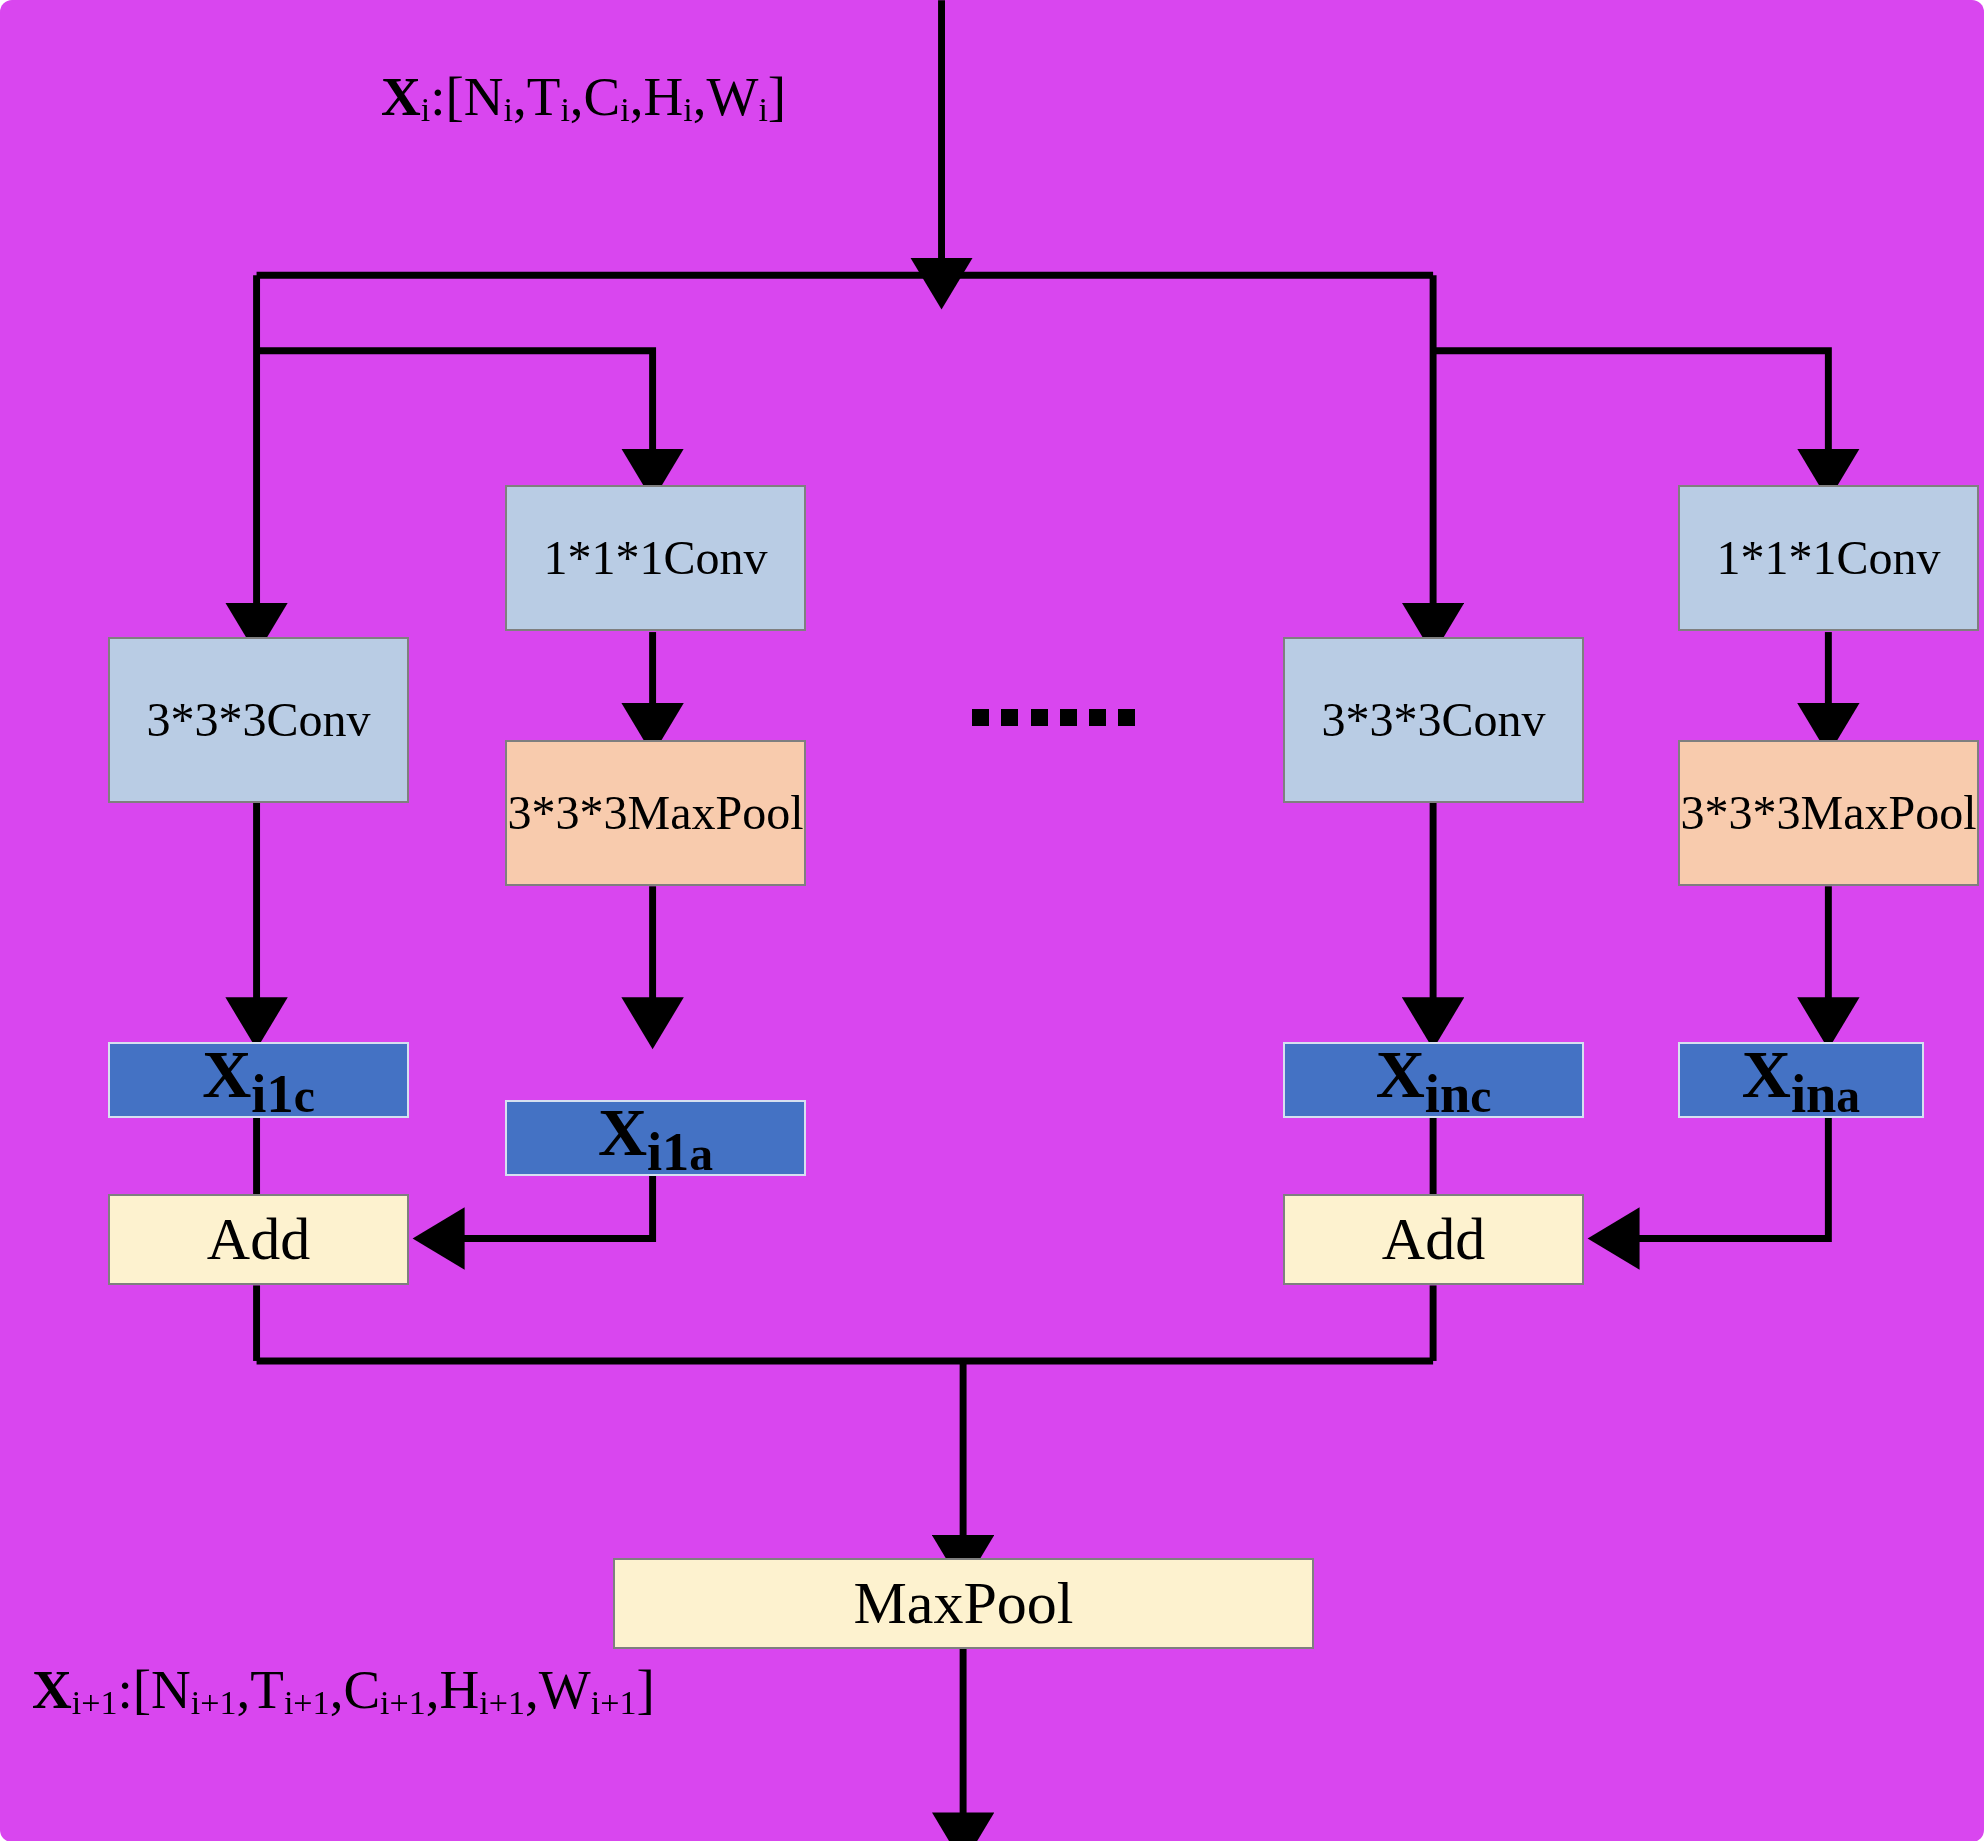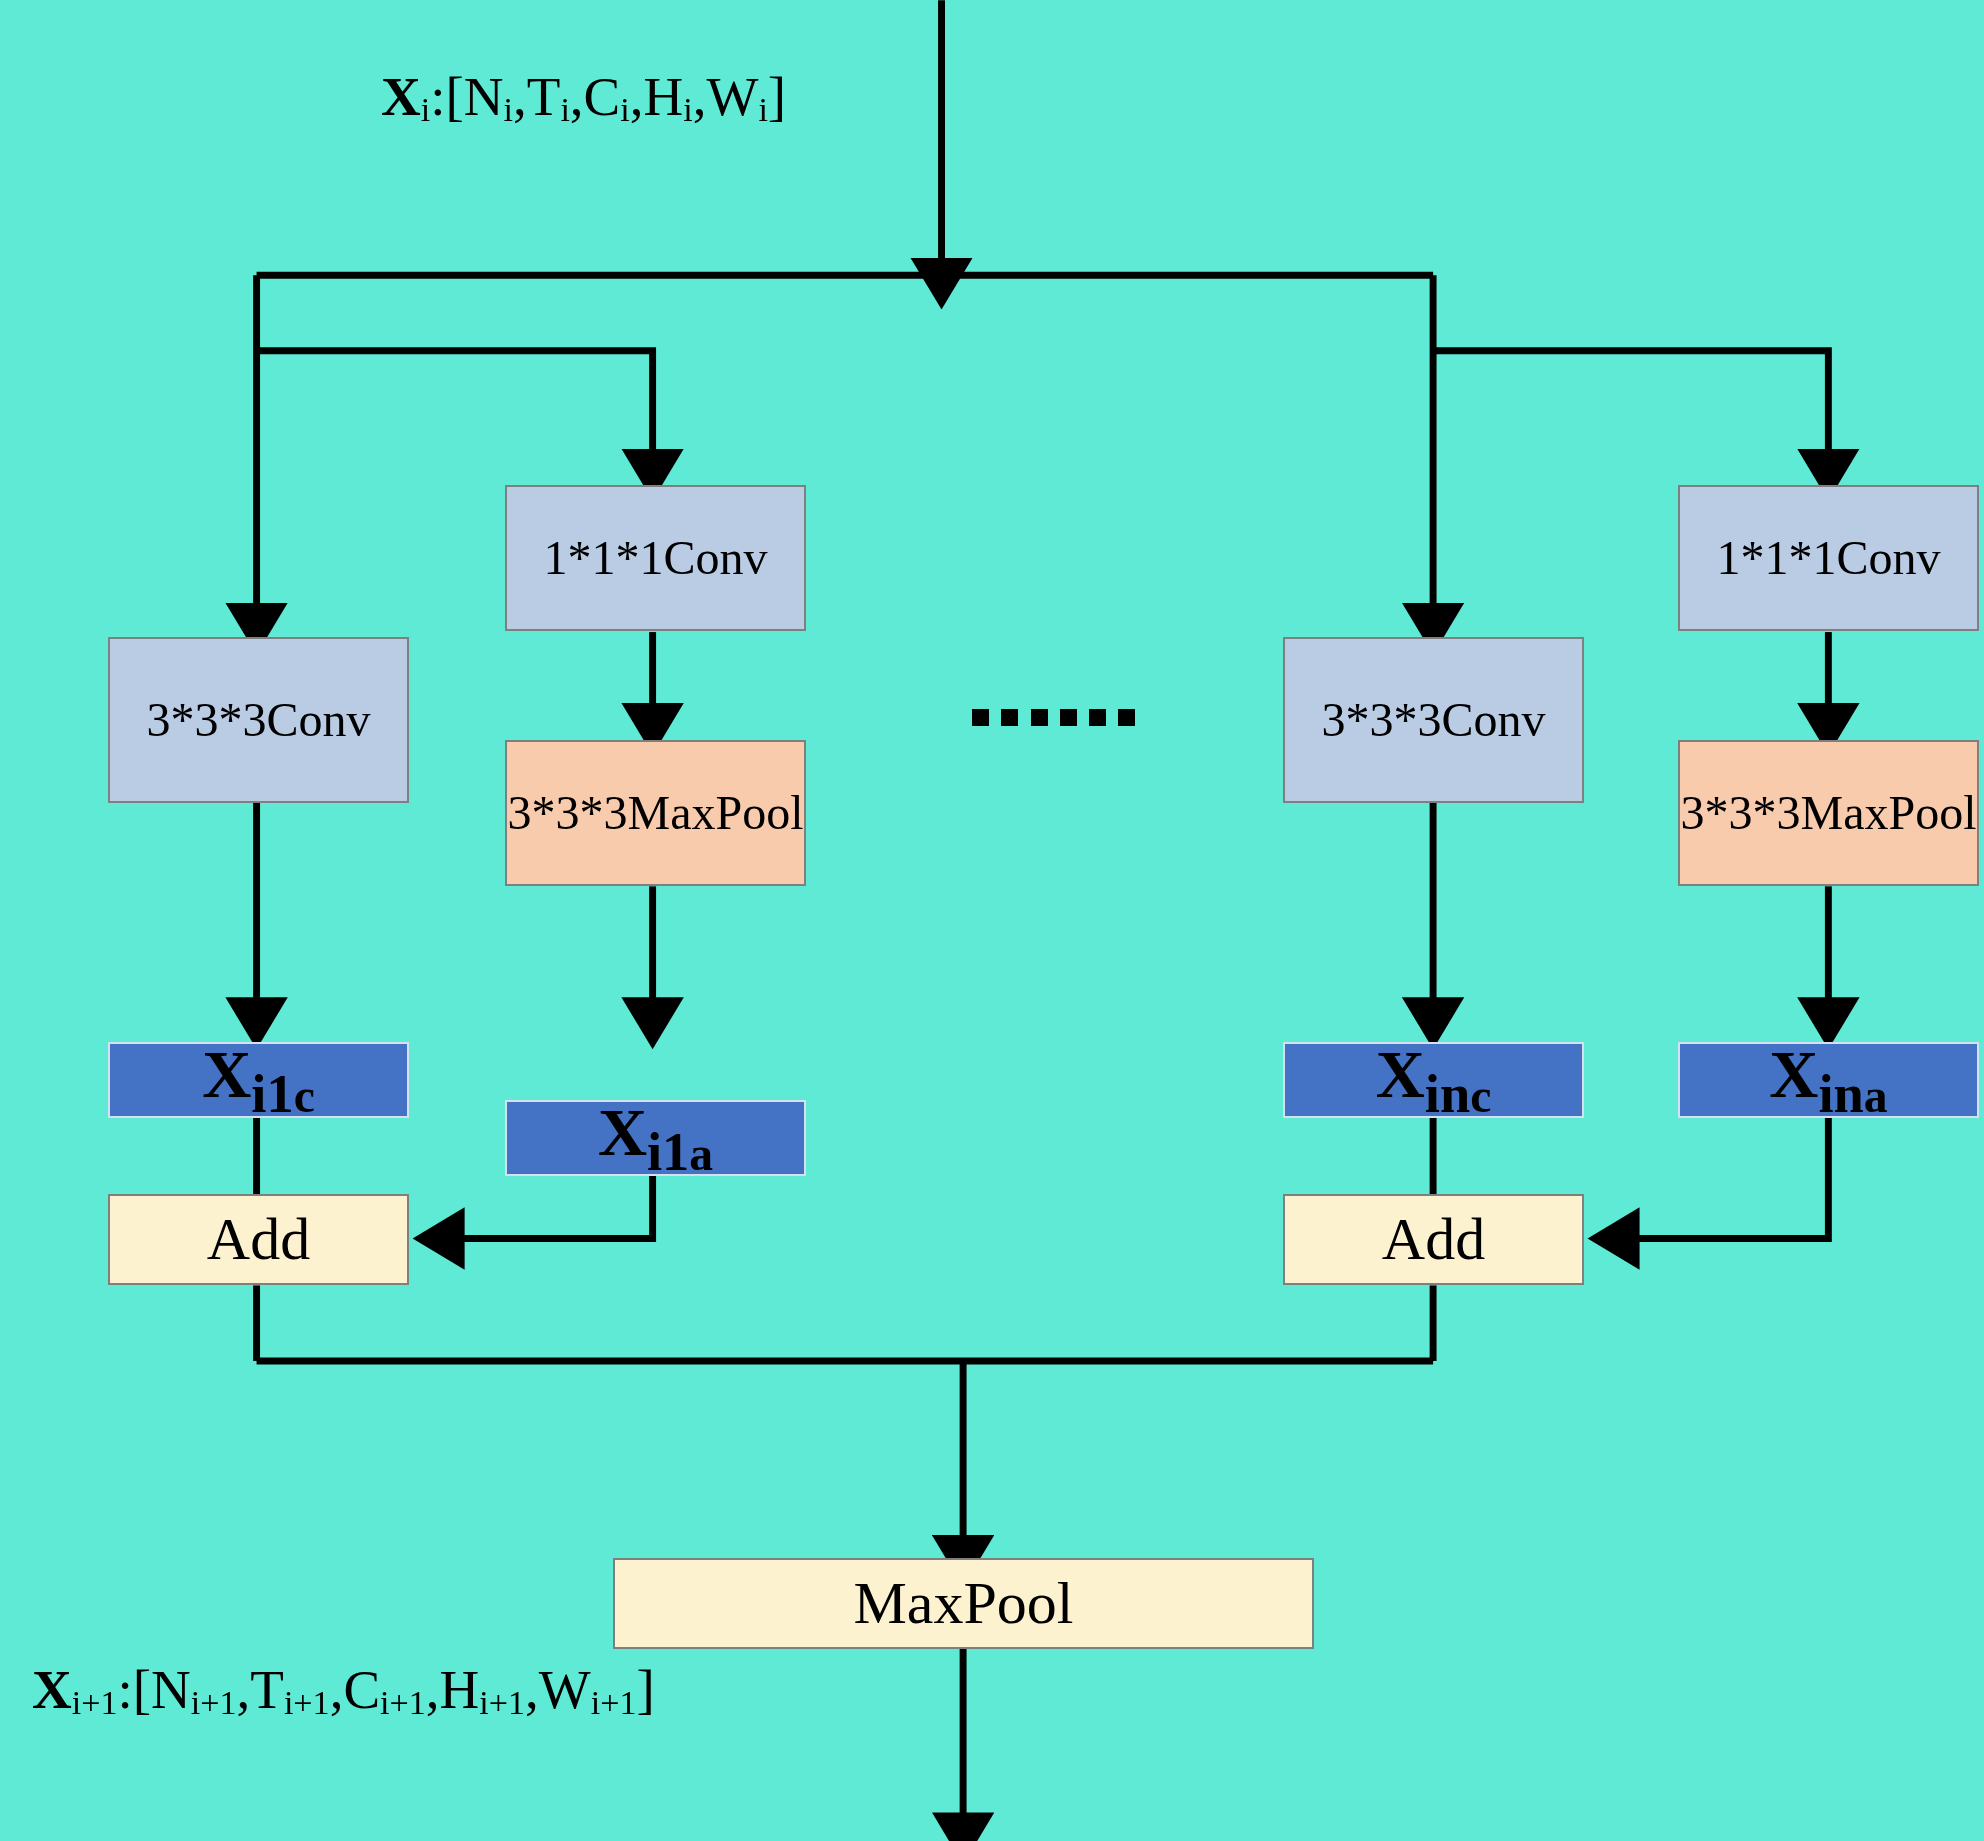--- a/index.html
+++ b/index.html
@@ -1,17 +1,17 @@
 <!DOCTYPE html>
 <html style="font-size:12.3px"><head>
 <meta charset="utf-8">
 <style>
   html,body{margin:0;padding:0;background:#ffffff;}
   body{font-family:"Liberation Serif", serif;}
-  #stage{position:relative;width:1984px;height:1842px;background:#5eead4;overflow:hidden;}
+  #stage{position:relative;width:1984px;height:1842px;background:#d946ef;overflow:hidden;border-radius:12px;}
   #wires{position:absolute;left:0;top:0;width:1984px;height:1842px;}
 
   .node{position:absolute;box-sizing:border-box;display:flex;flex-direction:row;
         align-items:center;justify-content:center;text-align:center;color:#000;}
   .node .ln{display:block;line-height:1.12;white-space:nowrap;}
 
   .op{background:#b9cce4;border:2.3px solid #7f7f7f;font-size:48px;}
   .pool{background:#f8cbad;border:2.3px solid #7f7f7f;font-size:48px;}
   .feat{background:#4472c4;border:2.3px solid #d6e0f0;font-size:68px;font-weight:bold;}
   .agg{background:#fdf2cf;border:2.3px solid #7f7f7f;font-size:60px;}
@@ -122,21 +122,21 @@
   </div>
 
   <div class="node feat" style="left:505px; top:1100px; width:301px; height:76px;">
     <span class="ln"><span>X</span><sub class="sub1">i1</sub><sub class="sub2">a</sub></span>
   </div>
 
   <div class="node feat" style="left:1283px; top:1042px; width:301px; height:76px;text-align:center;">
     <span class="ln"><span>X</span><sub class="sub1">in</sub><sub class="sub2">c</sub></span>
   </div>
 
-  <div class="node feat" style="left:1678px; top:1042px; width:301px; height:76px;">
+  <div class="node feat" style="left:1678px; top:1042px; width:246px; height:76px;">
     <span class="ln"><span>X</span><sub class="sub1">in</sub><sub class="sub2">a</sub></span>
   </div>
 
   <div class="node agg" style="left:108px; top:1194px; width:301px; height:91px;">
     <span class="ln">Add</span>
   </div>
 
   <div class="node agg" style="left:1283px; top:1194px; width:301px; height:91px;">
     <span class="ln">Add</span>
   </div>

